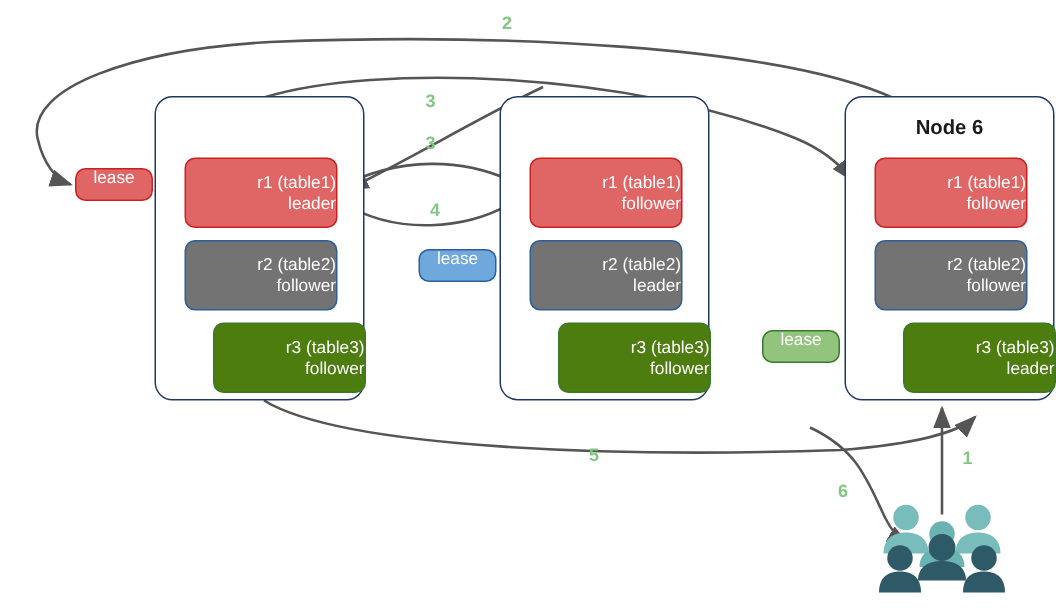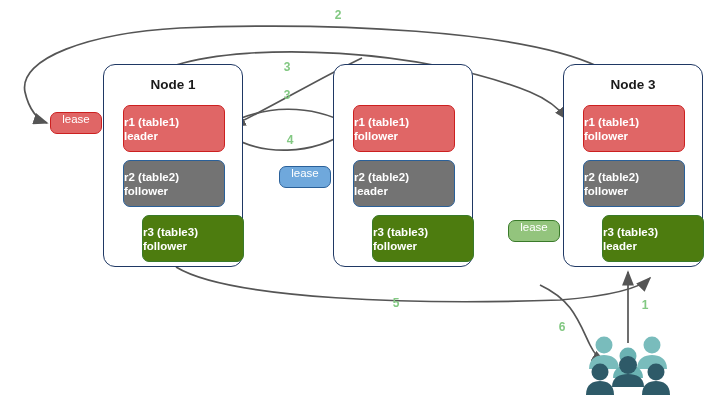--- a/index.html
+++ b/index.html
@@ -39,27 +39,26 @@
   }
   .replica {
     position: absolute;
     left: 19px;
     width: 102px;
     height: 47px;
     border-radius: 7px;
     box-sizing: border-box;
     display: flex;
     flex-direction: column;
-    align-items: flex-start;
+    align-items: flex-end;
     justify-content: center;
     color: #ffffff;
     font-size: 11.5px;
     line-height: 14px;
     text-align: center;
-    font-weight: bold;
   }
   .replica .rline { display: block; }
   .rep-red   { background: #e06666; border: 1.5px solid #cc2020; }
   .rep-blue  { background: #737373; border: 1.5px solid #2a6099; }
   .rep-green { background: #4d7c0f; border: 1.5px solid #3a7a2a; margin-left: 19px; }
   .lease {
     position: absolute;
     border-radius: 7px;
     box-sizing: border-box;
     display: flex;
@@ -104,21 +103,20 @@
     <path d="M 350 130 C 312 156, 262 156, 228 135" fill="none" stroke="#555555" stroke-width="1.7" marker-end="url(#arrowhead)"></path>
 
     <path d="M 176 267 C 230 300, 420 305, 560 300 C 610 296, 640 288, 650 278" fill="none" stroke="#555555" stroke-width="1.7" marker-end="url(#arrowhead)"></path>
 
     <path d="M 628 343 L 628 272" fill="none" stroke="#555555" stroke-width="1.7" marker-end="url(#arrowhead)"></path>
 
     <path d="M 540 285 C 572 300, 578 320, 590 345 C 595 355, 600 360, 605 363" fill="none" stroke="#555555" stroke-width="1.7" marker-end="url(#arrowhead)"></path>
   </svg>
 
   <div class="node-box" style="left:103px; top:64px; width:140px; height:203px;">
-    <div class="node-title">Node 1</div>
     <div class="replica rep-red" style="top:40px;">
       <span class="rline">r1 (table1)</span>
       <span class="rline">leader</span>
     </div>
     <div class="replica rep-blue" style="top:95px;">
       <span class="rline">r2 (table2)</span>
       <span class="rline">follower</span>
     </div>
     <div class="replica rep-green" style="top:150px;">
       <span class="rline">r3 (table3)</span>
@@ -135,21 +133,21 @@
       <span class="rline">r2 (table2)</span>
       <span class="rline">leader</span>
     </div>
     <div class="replica rep-green" style="top:150px;">
       <span class="rline">r3 (table3)</span>
       <span class="rline">follower</span>
     </div>
   </div>
 
   <div class="node-box" style="left:563px; top:64px; width:140px; height:203px;">
-    <div class="node-title">Node 3</div>
+    <div class="node-title">Node 6</div>
     <div class="replica rep-red" style="top:40px;">
       <span class="rline">r1 (table1)</span>
       <span class="rline">follower</span>
     </div>
     <div class="replica rep-blue" style="top:95px;">
       <span class="rline">r2 (table2)</span>
       <span class="rline">follower</span>
     </div>
     <div class="replica rep-green" style="top:150px;">
       <span class="rline">r3 (table3)</span>

